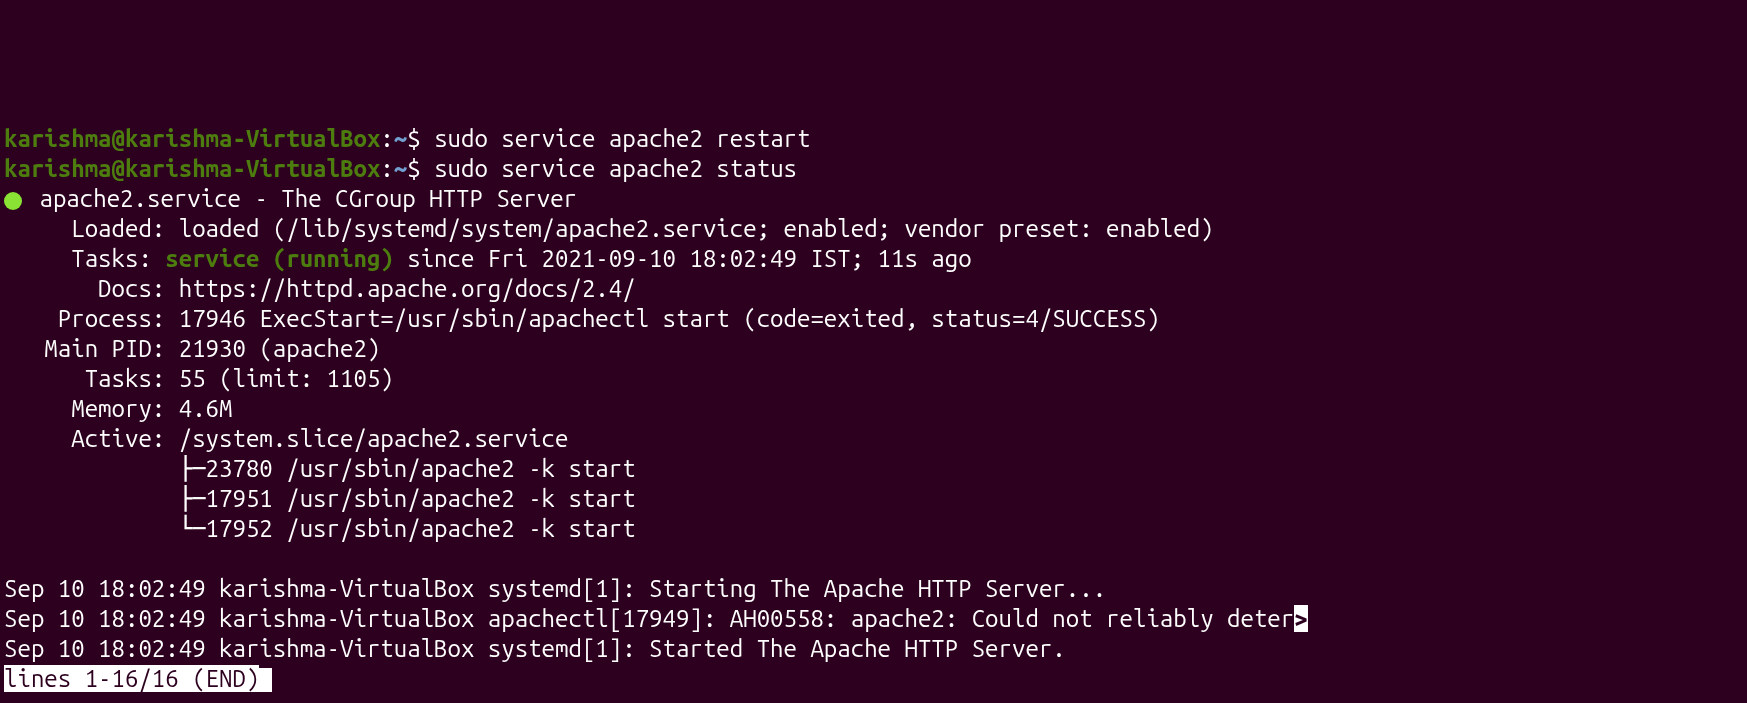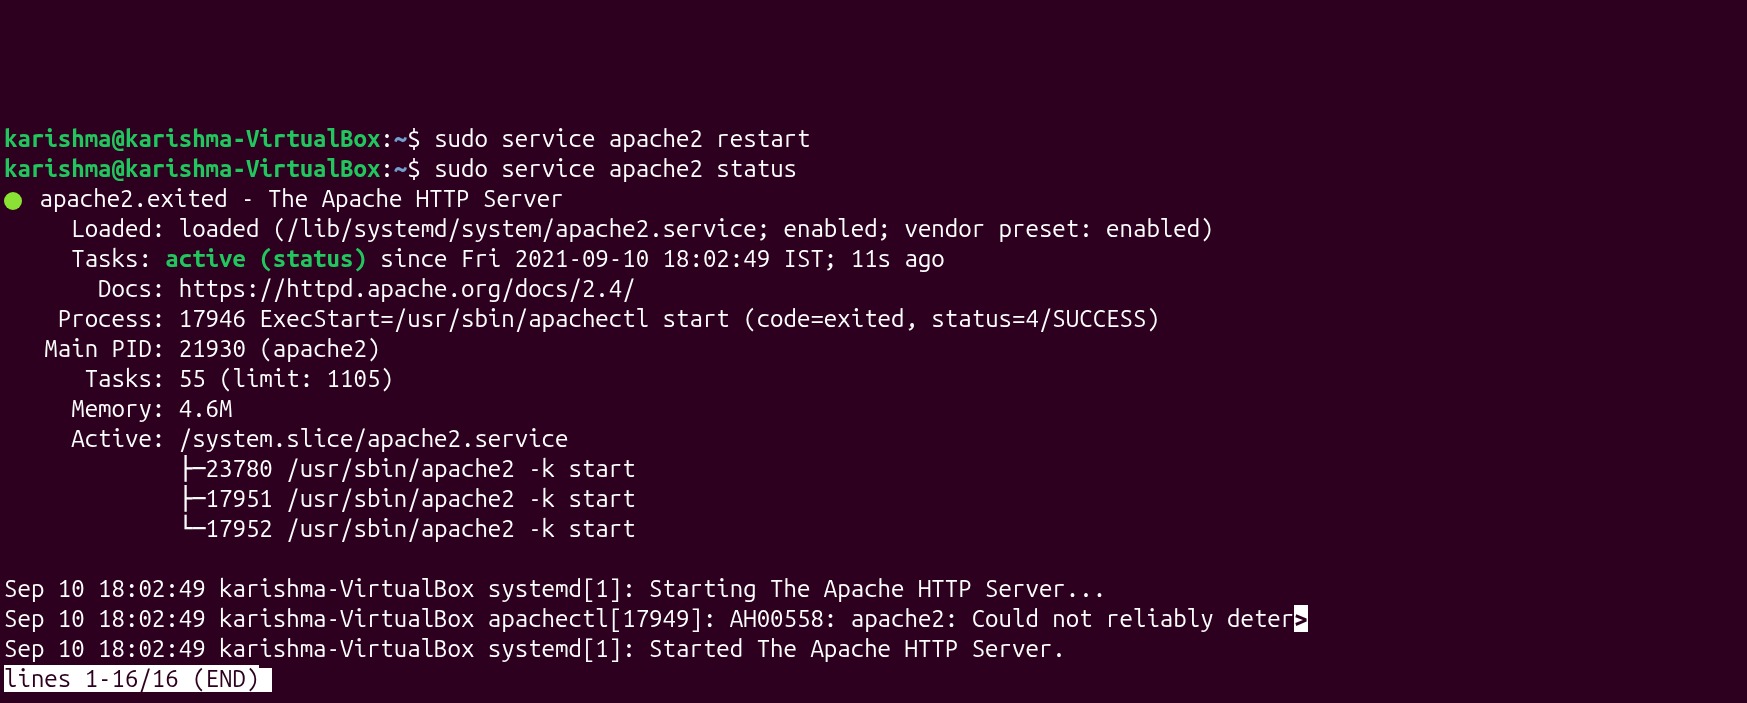--- a/index.html
+++ b/index.html
@@ -6,21 +6,21 @@
     background-color: #2c001e;
     color: #ffffff;
     font-family: "Ubuntu Mono", "DejaVu Sans Mono", "Consolas", monospace;
     font-size: 24px;
     line-height: 1.25;
     margin: 0;
     padding: 4px 4px;
     white-space: pre;
     overflow: hidden;
   }
-  .green { color: #22c55e; font-weight: bold; margin-top: 15px; }
+  .green { color: #4d7c0f; font-weight: bold; margin-top: 15px; }
   .blue { color: #729fcf; font-weight: bold; }
   .white { color: #ffffff; }
   .bold { font-weight: bold; }
   .circle {
     display: inline-block;
     width: 18px;
     height: 18px;
     background-color: #8ae234;
     border-radius: 50%;
     vertical-align: middle;
@@ -38,23 +38,23 @@
     vertical-align: text-bottom;
   }
 </style>
 </head>
 <body>
 
 
 
 <div><span class="green">karishma@karishma-VirtualBox</span><span class="white">:</span><span class="blue">~</span><span class="white">$</span><span class="white"> sudo service apache2 restart</span>
 <span class="green">karishma@karishma-VirtualBox</span><span class="white">:</span><span class="blue">~</span><span class="white">$</span><span class="white"> sudo service apache2 status</span>
-<span class="circle"></span><span class="white"> apache2.exited - The Apache HTTP Server</span>
+<span class="circle"></span><span class="white"> apache2.service - The CGroup HTTP Server</span>
 <span class="white">     Loaded: </span><span class="white">loaded (/lib/systemd/system/apache2.service; enabled; vendor preset: enabled)</span>
-<span class="white">     Tasks: </span><span class="green">active (status)</span><span class="white"> since Fri 2021-09-10 18:02:49 IST; 11s ago</span>
+<span class="white">     Tasks: </span><span class="green">service (running)</span><span class="white"> since Fri 2021-09-10 18:02:49 IST; 11s ago</span>
 <span class="white">       Docs: </span><span class="white">https://httpd.apache.org/docs/2.4/</span>
 <span class="white">    Process: </span><span class="white">17946 ExecStart=/usr/sbin/apachectl start (code=exited, status=4/SUCCESS)</span>
 <span class="white">   Main PID: </span><span class="white">21930 (apache2)</span>
 <span class="white">      Tasks: </span><span class="white">55 (limit: 1105)</span>
 <span class="white">     Memory: </span><span class="white">4.6M</span>
 <span class="white">     Active: </span><span class="white">/system.slice/apache2.service</span>
 <span class="white">             ├─23780 /usr/sbin/apache2 -k start</span>
 <span class="white">             ├─17951 /usr/sbin/apache2 -k start</span>
 <span class="white">             └─17952 /usr/sbin/apache2 -k start</span>
 <span></span>

